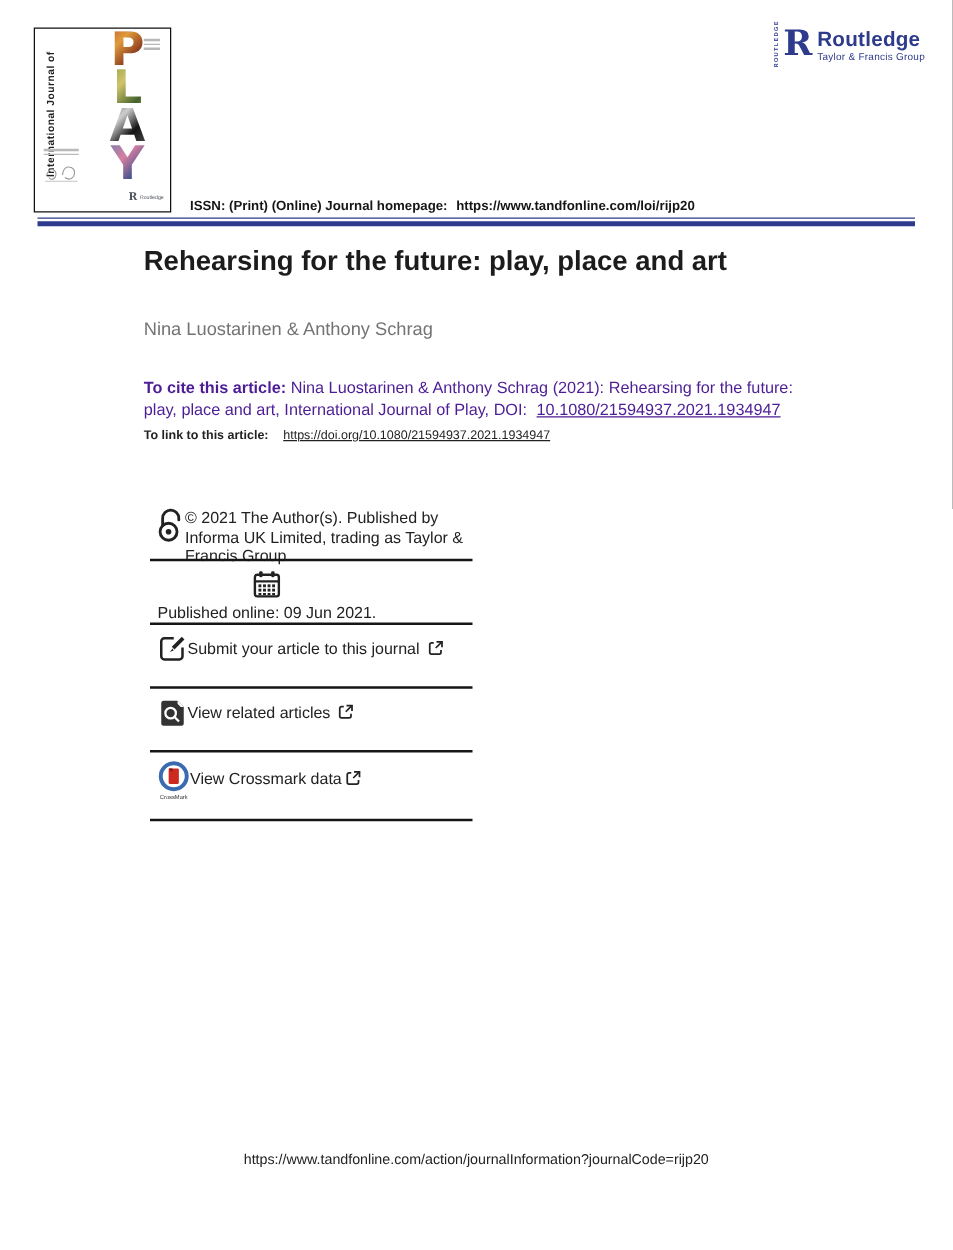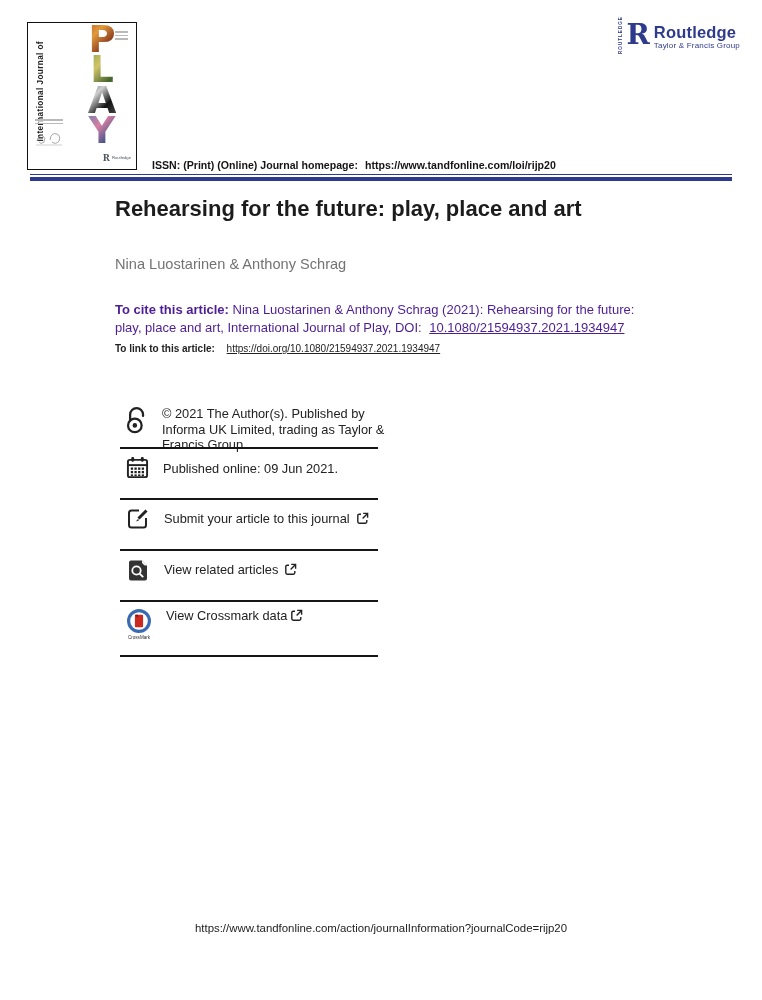--- a/index.html
+++ b/index.html
@@ -48,21 +48,21 @@
   .article-title{position:absolute;left:115px;top:196px;width:560px;font-size:22px;font-weight:700;color:#1c1c1c;}
   .article-authors{position:absolute;left:115px;top:256px;font-size:14.6px;font-weight:400;color:#737373;}
   .cite-block{position:absolute;left:115px;top:301px;width:548px;font-size:13px;line-height:1.42;color:#4c1d95;}
   .cite-block .lbl{font-weight:700;}
   .cite-block .doi-link{text-decoration:underline;cursor:pointer;}
   .link-block{position:absolute;left:115px;top:343px;font-size:10px;color:#222;}
   .link-block .lbl{font-weight:700;margin-right:9px;}
   .link-block a{color:#222;text-decoration:underline;cursor:pointer;}
 
   
-  .notice{position:absolute;left:126px;display:flex;gap:14px;font-size:12.8px;color:#222;}
+  .notice{position:absolute;left:126px;display:flex;font-size:12.8px;color:#222;}
   .notice .txt{line-height:1.22;}
   .notice.clickable .txt{cursor:pointer;}
   .ext{display:inline-block;margin-left:6px;vertical-align:-2px;}
   .sep{position:absolute;left:120px;width:258px;height:1.7px;background:#161616;}
   .cm-wrap{display:flex;flex-direction:column;align-items:center;}
   .cm-caption{font-size:4.6px;color:#333;margin-top:1px;}
 
   
   .footer{position:absolute;left:0;right:0;top:920px;text-align:center;font-size:11.4px;line-height:1.45;color:#222;}
 </style>
@@ -139,21 +139,21 @@
       <svg width="22" height="28" viewBox="0 0 20 26">
         <path d="M3.6 13.5 V8 a6 6 0 0 1 12 0 v1.2" fill="none" stroke="#222" stroke-width="2.1" stroke-linecap="round"></path>
         <circle cx="8" cy="18" r="6.3" fill="none" stroke="#222" stroke-width="2.1"></circle>
         <circle cx="8" cy="18" r="2.1" fill="#222"></circle>
       </svg>
     </span>
     <span class="txt" style="width:232px;">© 2021 The Author(s). Published by Informa UK Limited, trading as Taylor &amp; Francis Group</span>
   </div>
   <div class="sep" style="top:447px;"></div>
 
-  <div class="notice" style="top:456px;align-items:center;height:26px;">
+  <div class="notice" style="top:456px;align-items:center;height:26px;flex-direction:column;">
     <span>
       <svg width="23" height="23" viewBox="0 0 24 24">
         <rect x="2" y="4" width="20" height="18" rx="2" fill="none" stroke="#222" stroke-width="2"></rect>
         <line x1="2" y1="9.5" x2="22" y2="9.5" stroke="#222" stroke-width="2"></line>
         <rect x="5.5" y="1" width="3" height="5" rx="1.2" fill="#222"></rect>
         <rect x="15.5" y="1" width="3" height="5" rx="1.2" fill="#222"></rect>
         <g fill="#222">
           <rect x="5" y="12" width="2.4" height="2.4"></rect>
             <rect x="8.8" y="12" width="2.4" height="2.4"></rect>
             <rect x="12.6" y="12" width="2.4" height="2.4"></rect>
@@ -200,21 +200,21 @@
       </svg>
     </span>
     <span class="txt"><span>View related articles</span><span class="ext"><svg width="13" height="13" viewBox="0 0 13 13">
             <path d="M5 2.2 H3.2 A1.4 1.4 0 0 0 1.8 3.6 V9.8 a1.4 1.4 0 0 0 1.4 1.4 h6.2 a1.4 1.4 0 0 0 1.4 -1.4 V8" fill="none" stroke="#222" stroke-width="1.4"></path>
             <path d="M7.2 1.4 h4.4 v4.4" fill="none" stroke="#222" stroke-width="1.4"></path>
             <line x1="11.3" y1="1.7" x2="6.6" y2="6.4" stroke="#222" stroke-width="1.4"></line>
           </svg></span></span>
   </div>
   <div class="sep" style="top:600px;"></div>
 
-  <div class="notice clickable" style="top:608px;align-items:flex-start;">
+  <div class="notice clickable" style="top:608px;align-items:center;">
     <span class="cm-wrap">
       <svg width="26" height="26" viewBox="0 0 28 28">
         <circle cx="14" cy="14" r="11.2" fill="#fff" stroke="#3a6ab0" stroke-width="3.4"></circle>
         <rect x="9.6" y="7.4" width="8.8" height="13.2" rx="1" fill="#cc2a1e"></rect>
         <path d="M9.6 7.4 l3.2 3.2 v-3.2 z" fill="#7e140d"></path>
       </svg>
       <span class="cm-caption">CrossMark</span>
     </span>
     <span class="txt"><span>View Crossmark data</span><span class="ext" style="margin-left:3px;"><svg width="13" height="13" viewBox="0 0 13 13">
             <path d="M5 2.2 H3.2 A1.4 1.4 0 0 0 1.8 3.6 V9.8 a1.4 1.4 0 0 0 1.4 1.4 h6.2 a1.4 1.4 0 0 0 1.4 -1.4 V8" fill="none" stroke="#222" stroke-width="1.4"></path>

